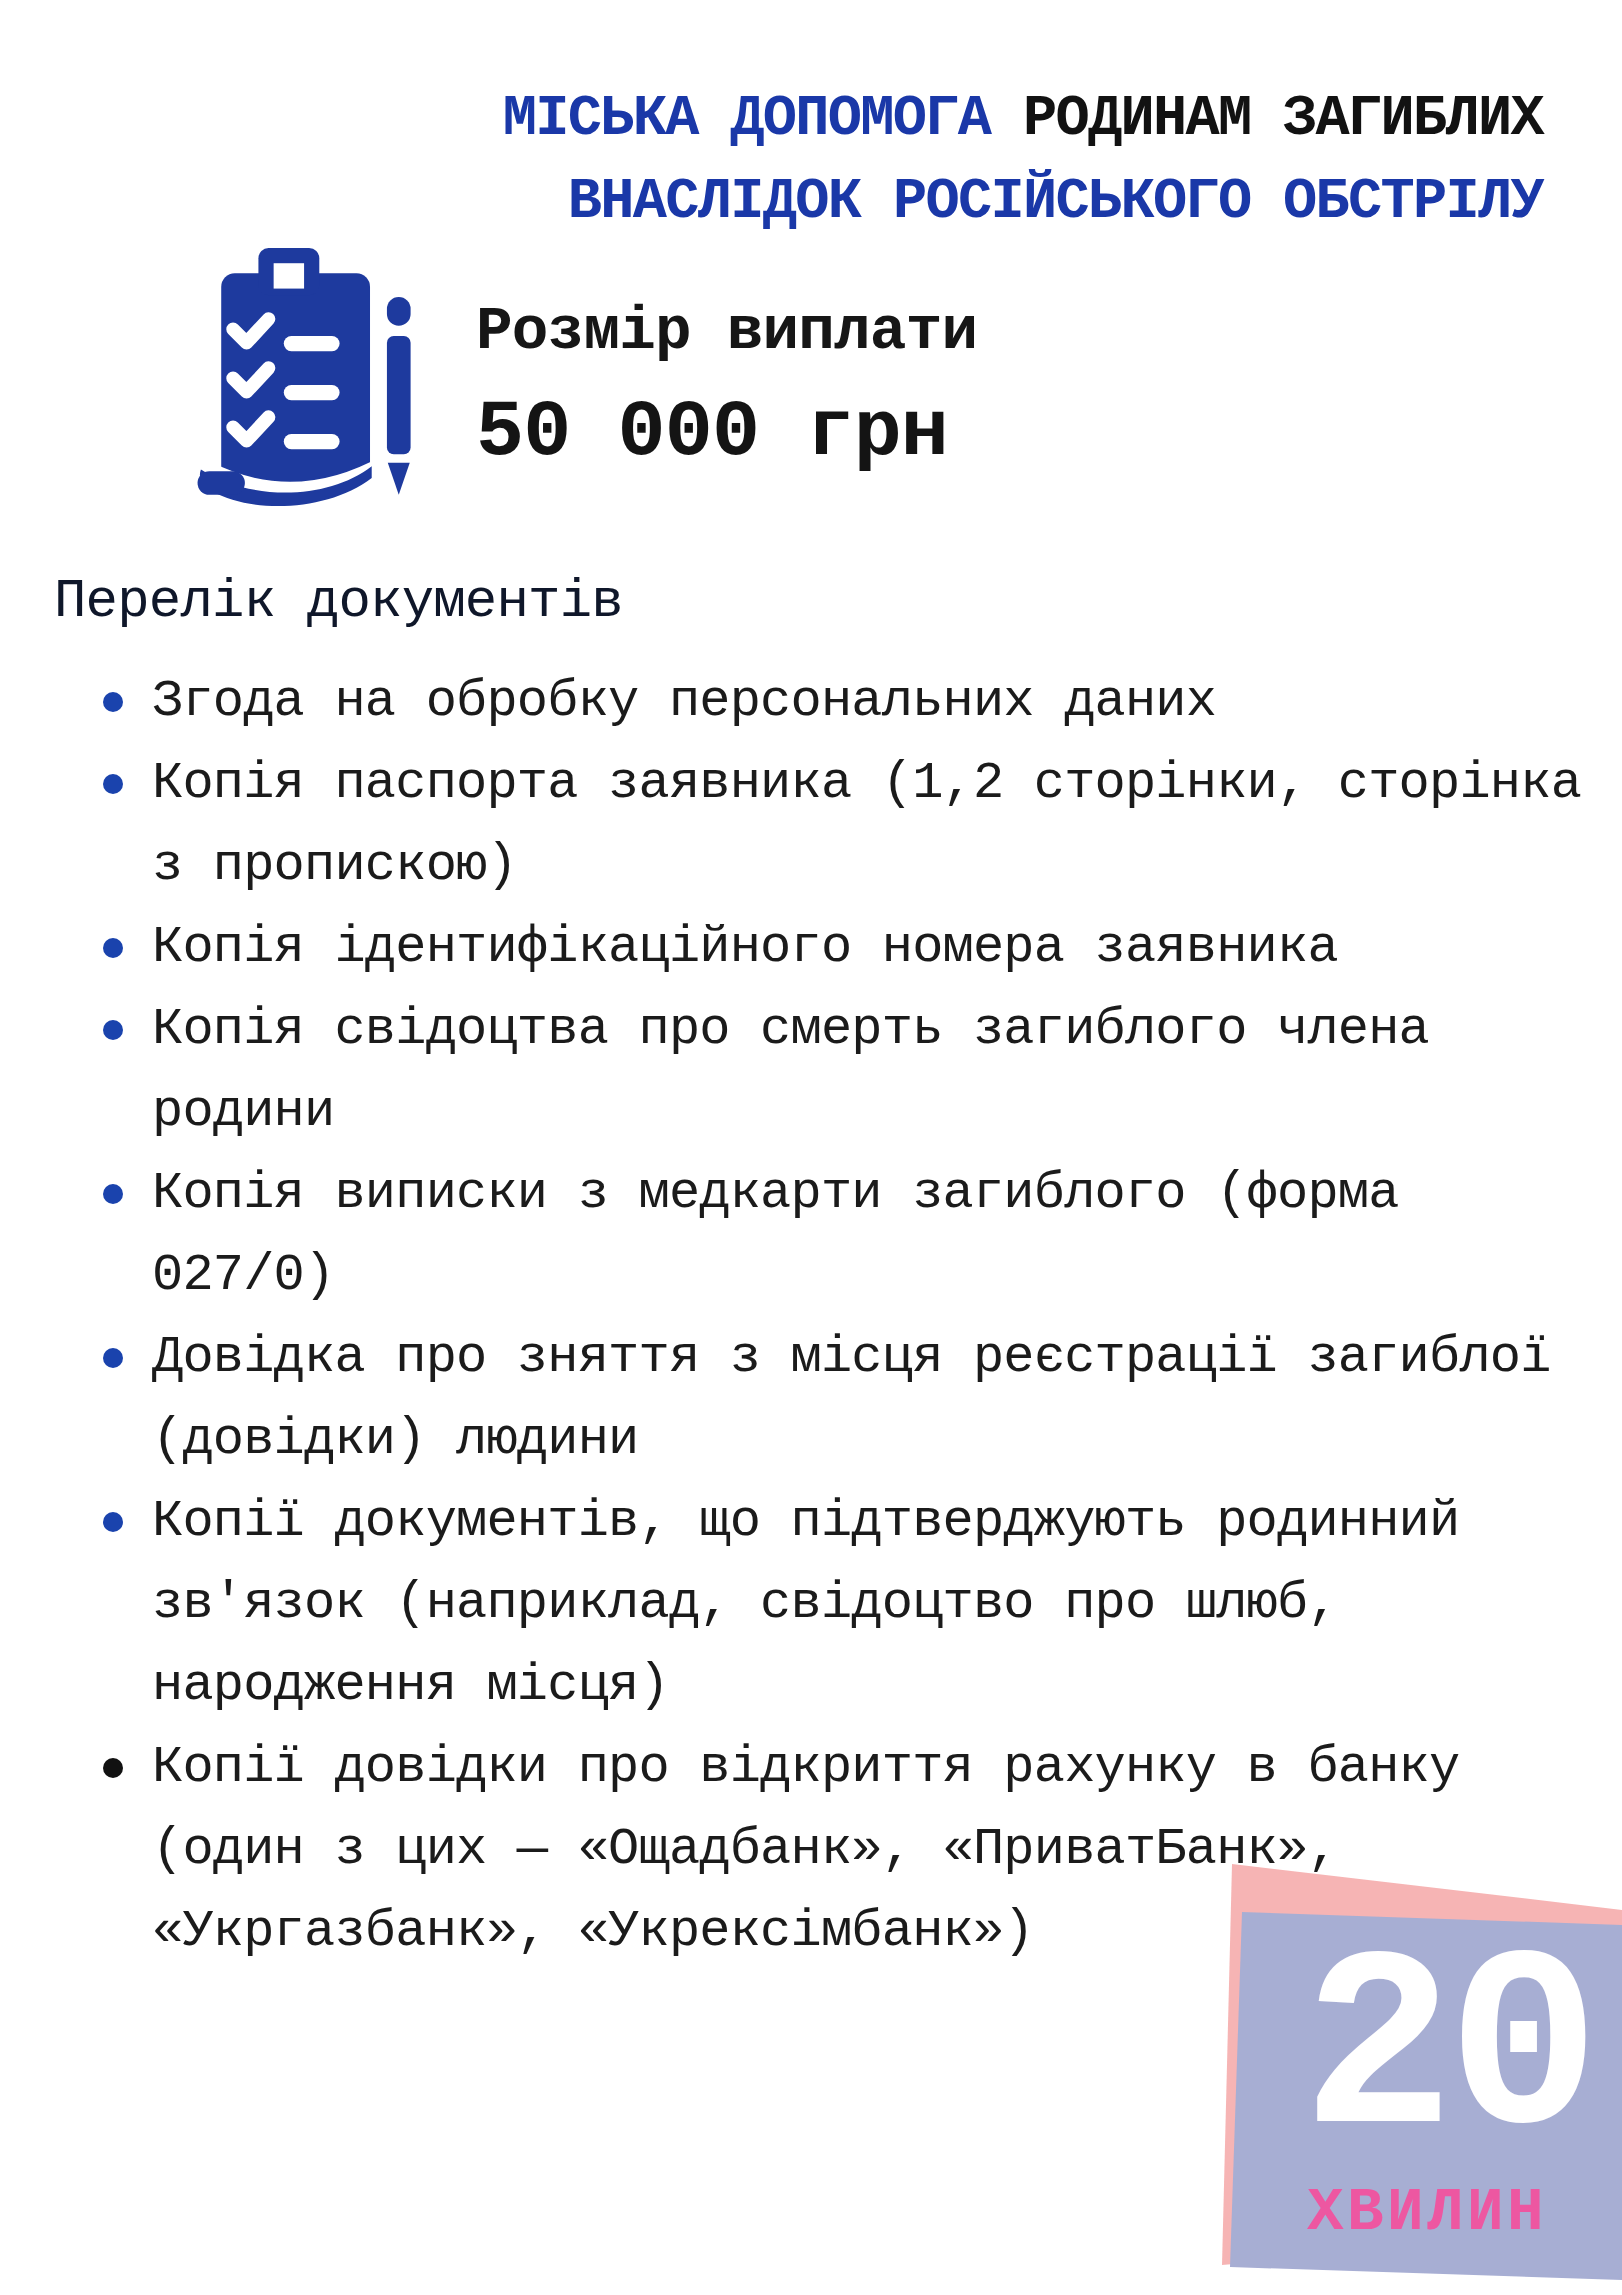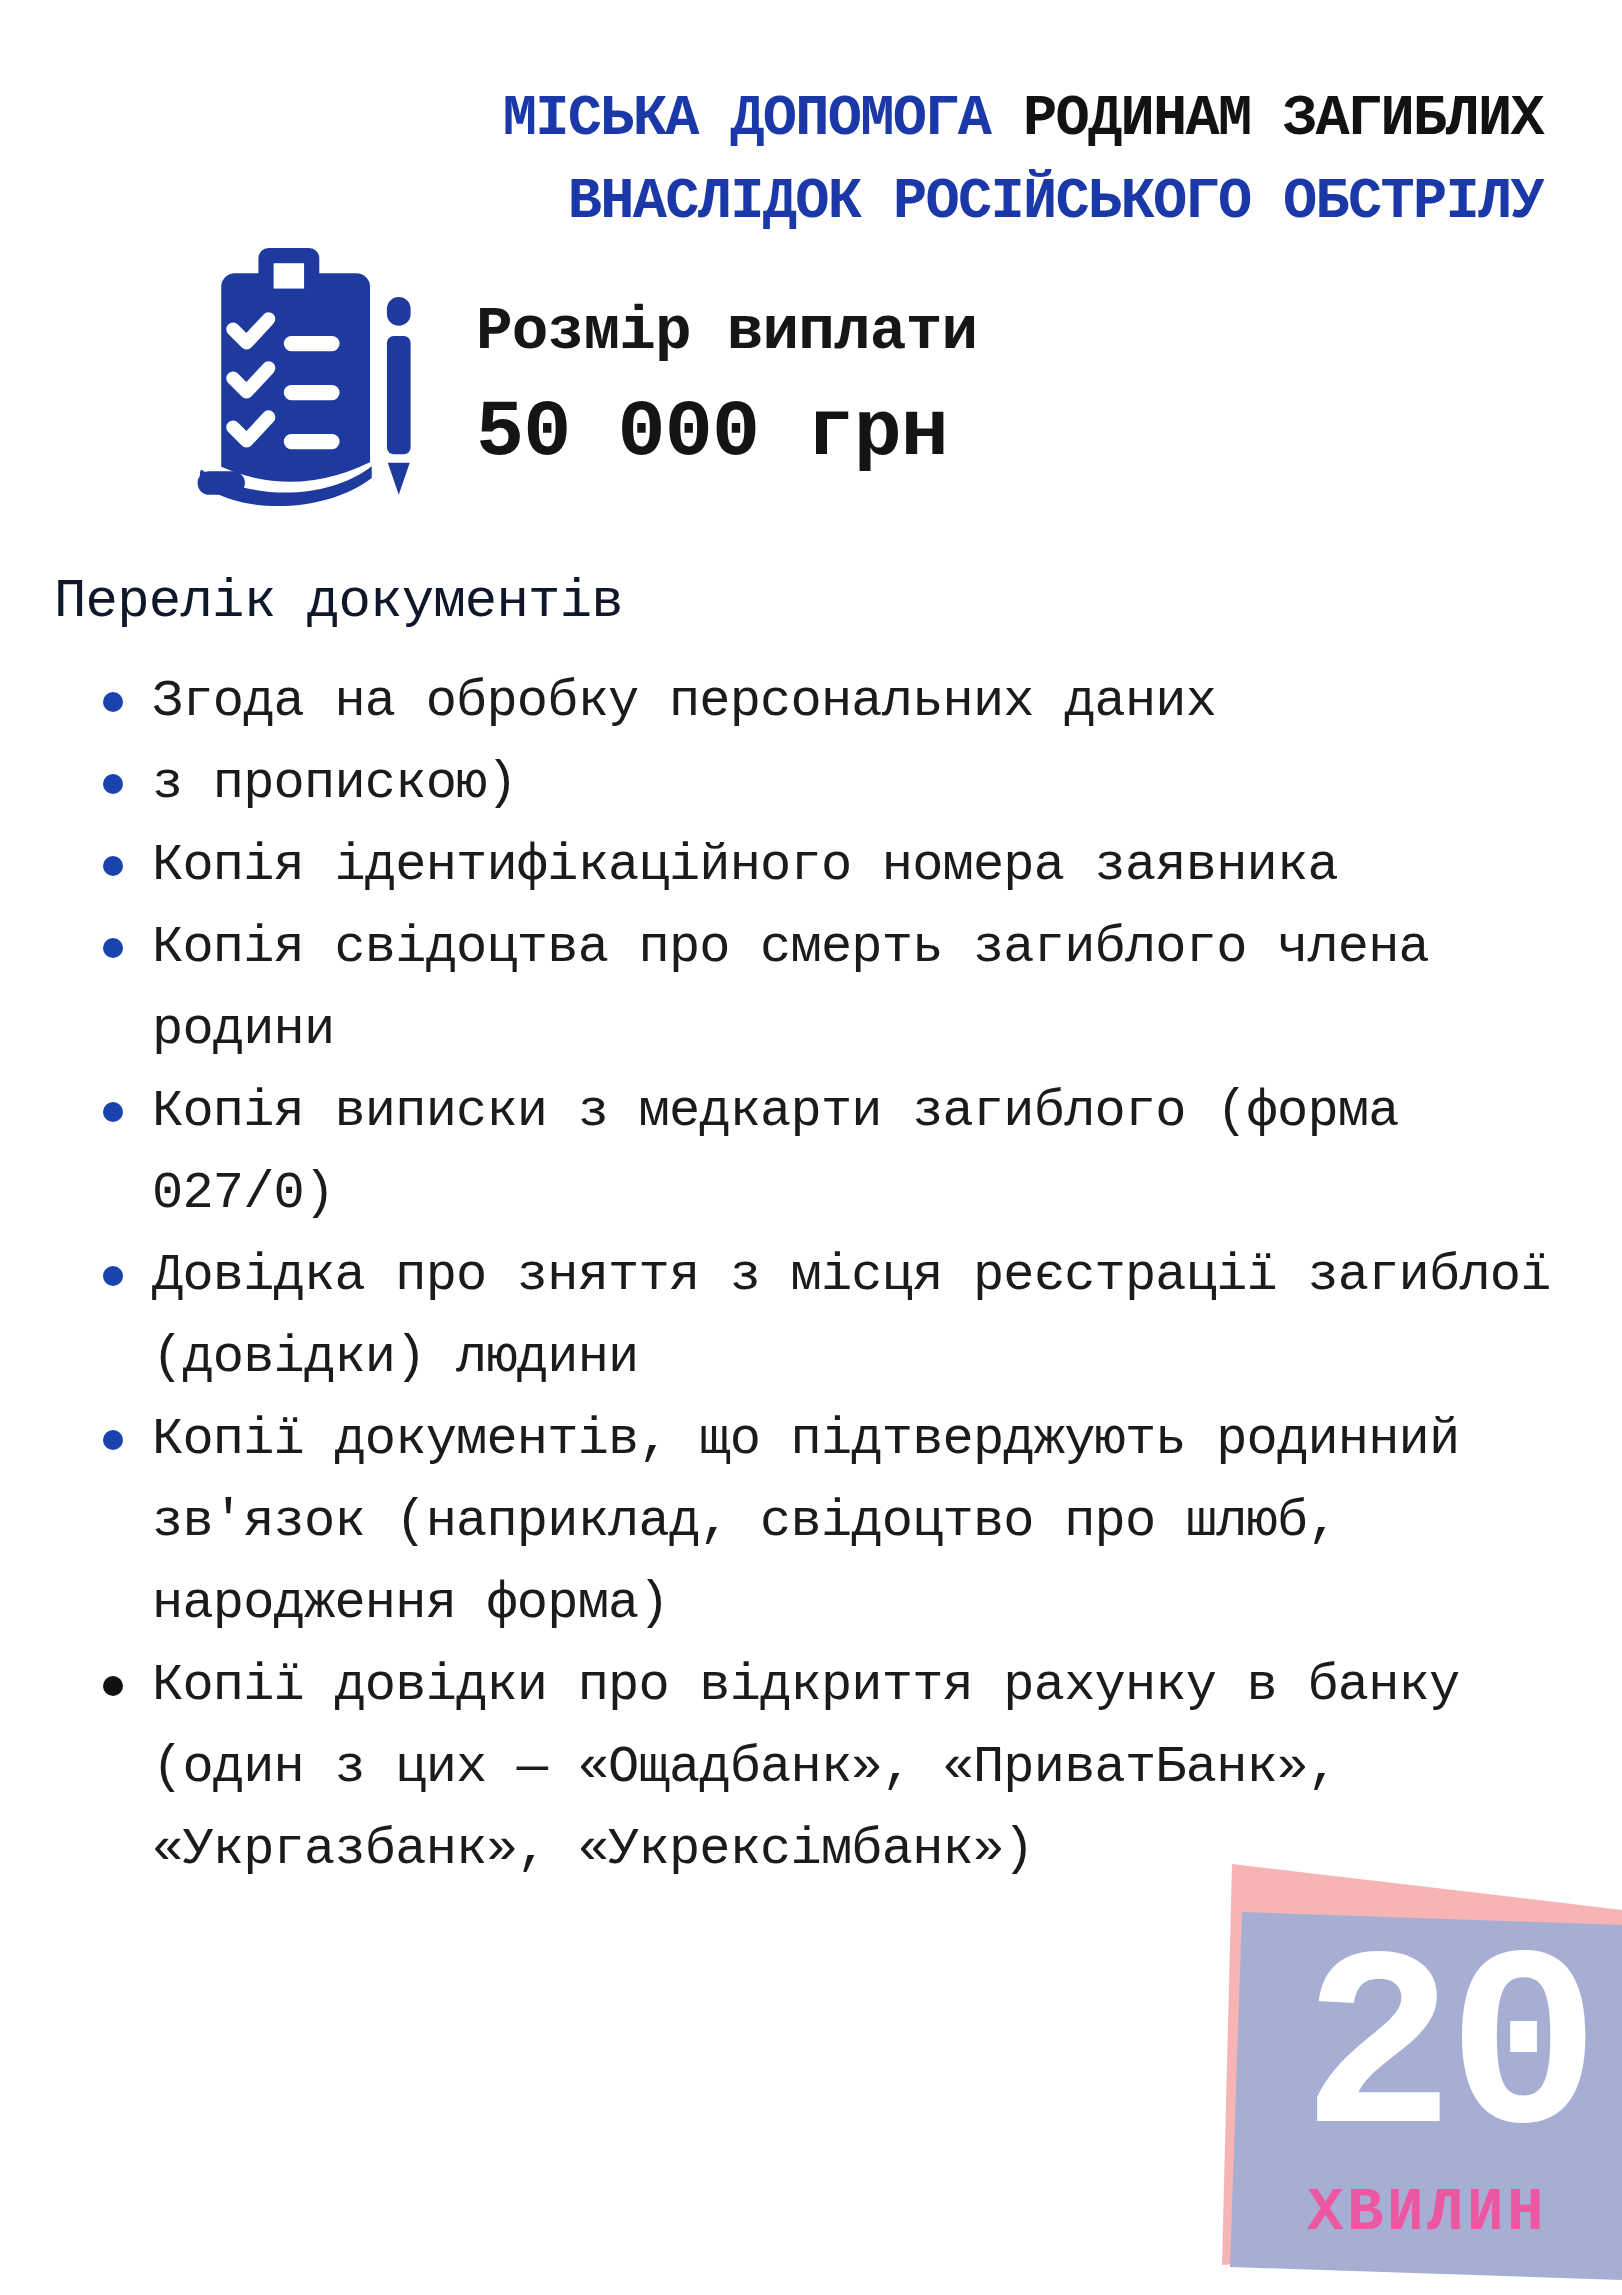--- a/index.html
+++ b/index.html
@@ -127,20 +127,21 @@
   <div class="pay-amount">50 000 грн</div>
 
   <div class="doc-heading">Перелік документів</div>
   <ul class="doc-list">
       <li>
         <span class="bullet" style="background: rgb(26, 67, 173);"></span>
         <div class="line">Згода на обробку персональних даних</div>
       </li>
       <li>
         <span class="bullet" style="background: rgb(26, 67, 173);"></span>
+        <div class="line">Копія паспорта заявника (1,2 сторінки, сторінка</div>
         <div class="line">з пропискою)</div>
       </li>
       <li>
         <span class="bullet" style="background: rgb(26, 67, 173);"></span>
         <div class="line">Копія ідентифікаційного номера заявника</div>
       </li>
       <li>
         <span class="bullet" style="background: rgb(26, 67, 173);"></span>
         <div class="line">Копія свідоцтва про смерть загиблого члена</div>
         <div class="line">родини</div>
@@ -152,21 +153,21 @@
       </li>
       <li>
         <span class="bullet" style="background: rgb(26, 67, 173);"></span>
         <div class="line">Довідка про зняття з місця реєстрації загиблої</div>
         <div class="line">(довідки) людини</div>
       </li>
       <li>
         <span class="bullet" style="background: rgb(26, 67, 173);"></span>
         <div class="line">Копії документів, що підтверджують родинний</div>
         <div class="line">зв'язок (наприклад, свідоцтво про шлюб,</div>
-        <div class="line">народження форма)</div>
+        <div class="line">народження місця)</div>
       </li>
       <li>
         <span class="bullet" style="background: rgb(17, 17, 17);"></span>
         <div class="line">Копії довідки про відкриття рахунку в банку</div>
         <div class="line">(один з цих — «Ощадбанк», «ПриватБанк»,</div>
         <div class="line">«Укргазбанк», «Укрексімбанк»)</div>
       </li>
     </ul>
 
   <div class="logo-group">

